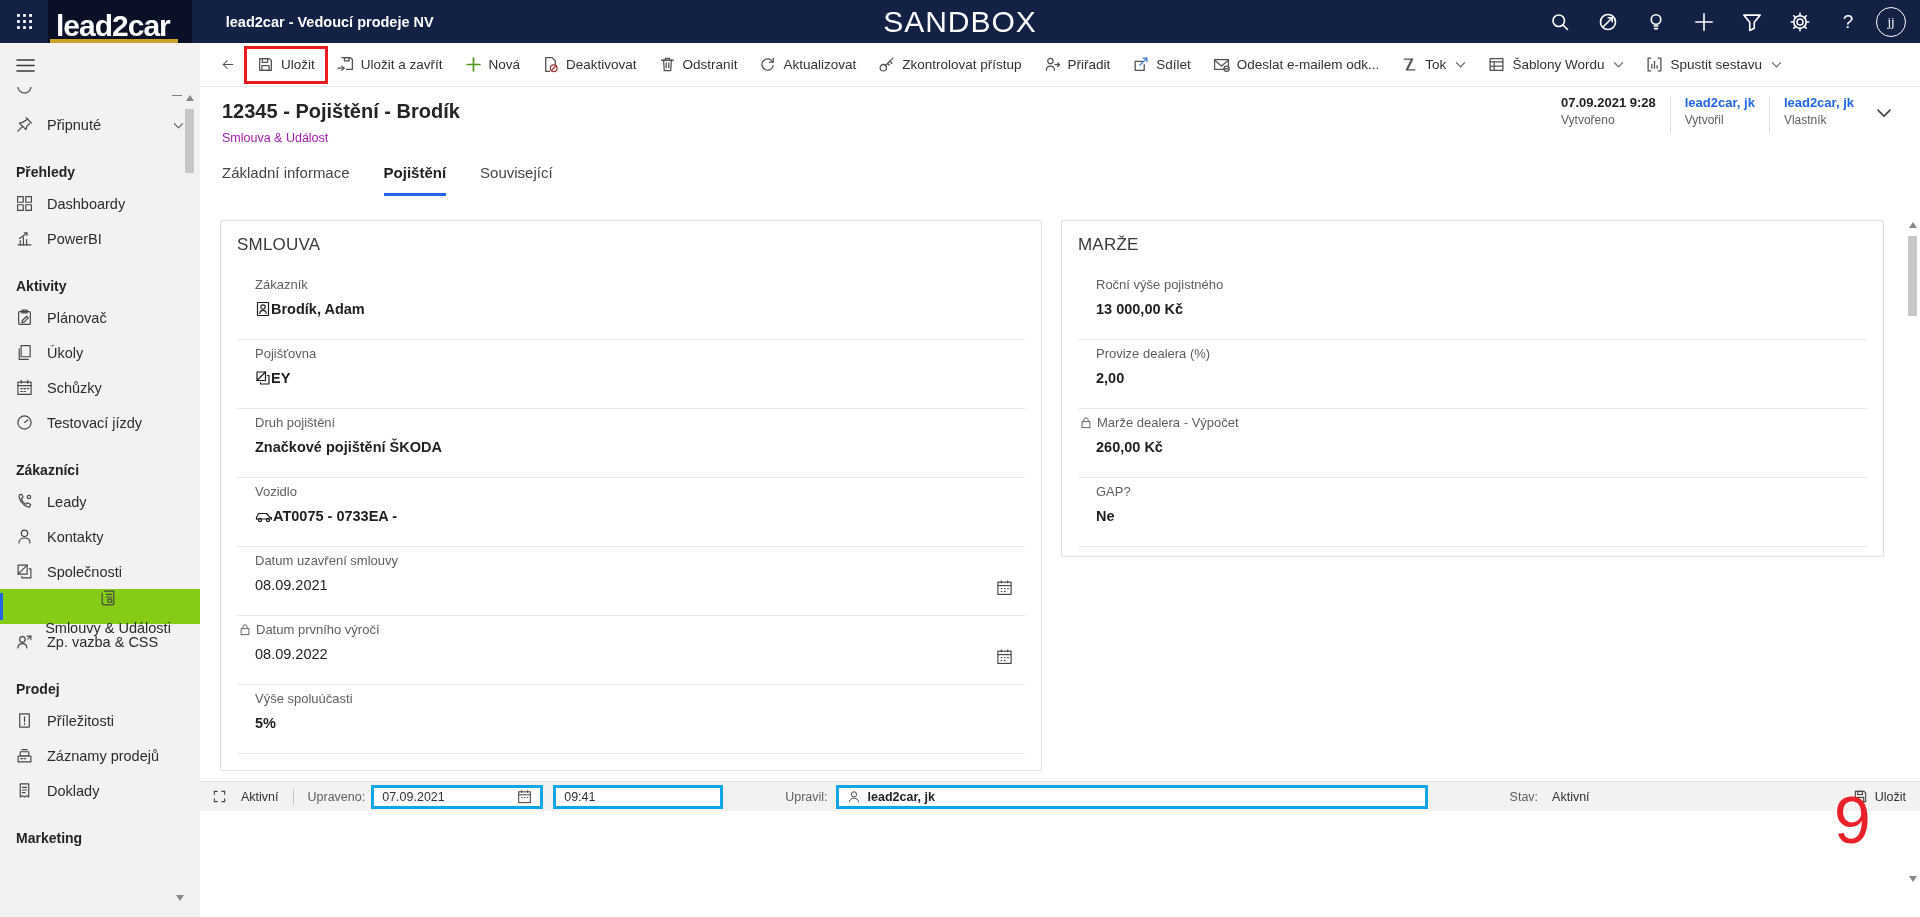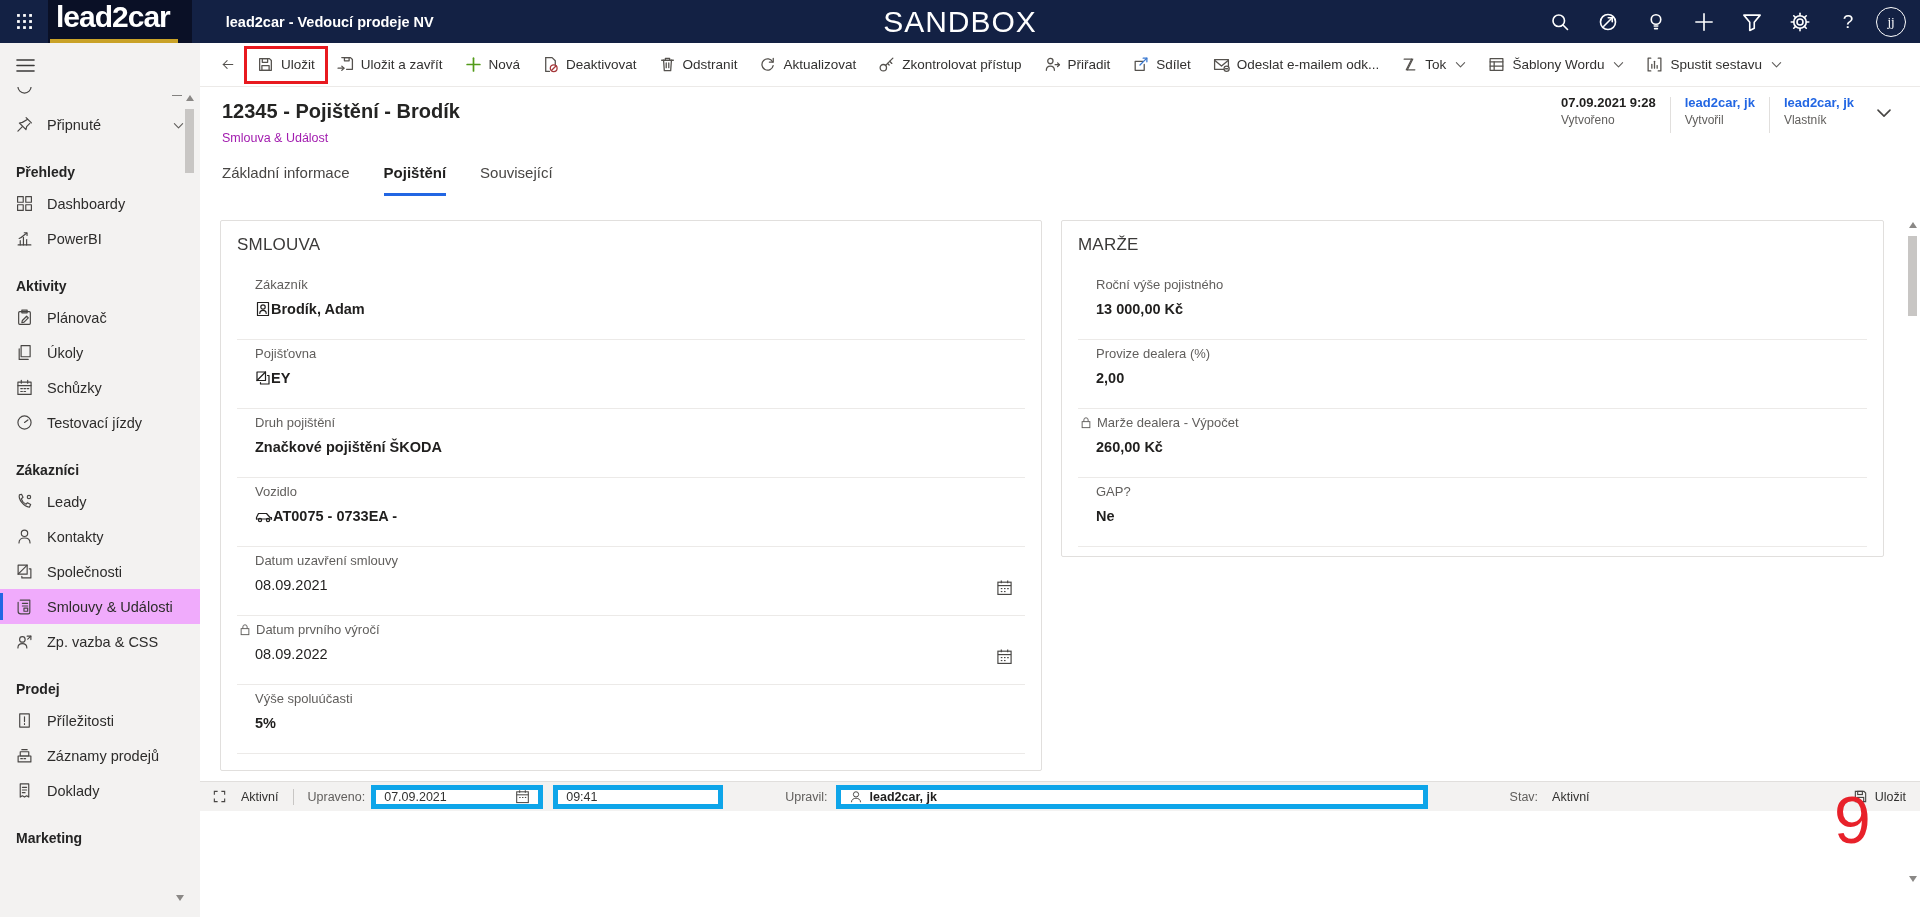--- a/index.html
+++ b/index.html
@@ -3,37 +3,37 @@
 <meta charset="utf-8">
 <style>
   * { margin:0; padding:0; box-sizing:border-box; }
   html,body { width:1920px; height:917px; overflow:hidden; background:#fff;
     font-family:"Liberation Sans","DejaVu Sans",sans-serif; color:#323130; }
   .page { position:relative; width:1920px; height:917px; }
 
   
   .topbar { position:absolute; left:0; top:0; width:1920px; height:43px; background:#132144; display:flex; align-items:center; z-index:30; }
   .waffle { width:48px; height:43px; display:flex; align-items:center; justify-content:center; cursor:pointer; }
-  .logoblock { height:43px; background:#0a1026; display:flex; align-items:flex-start; padding:0 22px 0 8px; position:relative; }
+  .logoblock { height:43px; background:#0a1026; display:flex; align-items:flex-end; padding:0 22px 0 8px; position:relative; }
   .logoblock::after { content:""; position:absolute; left:2px; bottom:0; width:128px; height:4px; background:#c9a227; }
   .logotext { color:#fff; font-size:30px; font-weight:700; letter-spacing:-1px; }
   .apptitle { color:#fff; font-size:14.5px; font-weight:600; margin-left:18px;padding-left:16px; }
   .sandbox { position:absolute; left:0; right:0; text-align:center; color:#fff; font-size:30px; letter-spacing:1px; font-weight:400; pointer-events:none; }
   .tb-right { margin-left:auto; display:flex; align-items:center; gap:8px; padding-right:14px; z-index:2; }
   .tbi { width:40px; height:43px; display:flex; align-items:center; justify-content:center; cursor:pointer; }
   .tbi svg { stroke:#fff; fill:none; stroke-width:1.3; stroke-linecap:round; stroke-linejoin:round; }
   .avatar { width:30px; height:30px; border:1.5px solid #fff; border-radius:50%; color:#fff; font-size:13px; display:flex; align-items:center; justify-content:center;font-family:Liberation Serif, serif; }
 
   
   .sidebar { position:absolute; left:0; top:43px; width:200px; height:874px; background:#f3f2f1; z-index:5; overflow:hidden; }
   .hamb { height:44px; display:flex; align-items:center; padding-left:16px; cursor:pointer; }
   .hamb svg { stroke:#3b3a39; stroke-width:1.6; stroke-linecap:round; }
   .navlist { position:relative; }
   .nav-item { height:35px; display:flex; align-items:center; padding-left:16px; gap:14px; cursor:pointer; position:relative; }
-  .nav-item.sel { background:#f0abfc; }
+  .nav-item.sel { background:#84cc16;flex-direction:column; }
   .nav-item.sel::before { content:""; position:absolute; left:0; top:4px; bottom:4px; width:3px; background:#2266e3; }
   .nav-item .nico { width:17px; height:17px; display:flex; }
   .nav-item .nico svg,.nav-cut svg { stroke:#484644; fill:none; stroke-width:1.1; stroke-linecap:round; stroke-linejoin:round; }
   .nlabel { font-size:14.5px; color:#2d2c2b; white-space:nowrap; }
   .nav-head { font-size:14px; font-weight:700; color:#242424; padding:8px 0 6px 16px; margin-top:14px; }
   .nav-cut { height:20px; overflow:hidden; position:relative; }
   .nav-cut .cuticon { position:absolute; left:16px; top:-9px; }
   .nav-cut .cutchv { position:absolute; right:18px; top:2px; color:#605e5c; font-size:10px; }
   .chv10 { width:11px; height:8px; }
   .chv10 path { stroke:#605e5c; fill:none; stroke-width:1.2; stroke-linecap:round; stroke-linejoin:round; }
@@ -80,21 +80,21 @@
   .fvalue svg.vic { stroke:#201f1e; fill:none; stroke-width:1.2; stroke-linecap:round; stroke-linejoin:round; }
   .fcal { position:absolute; right:12px; top:32px; }
   .fcal svg { stroke:#484644; fill:none; stroke-width:1.1; }
 
   
   .footer { position:absolute; left:0; bottom:0; right:0; height:30px; background:#f3f2f1; border-top:1px solid #e1dfdd; display:flex; align-items:center; font-size:12.5px; color:#605e5c; }
   .footer .exp { margin:0 14px 0 12px; display:flex; cursor:pointer; }
   .footer .exp svg { stroke:#484644; fill:none; stroke-width:1.2; }
   .fstat { color:#323130; margin-right:14px; }
   .fsep { width:1px; height:16px; background:#c8c6c4; margin-right:14px; }
-  .finput { background:#fff; border:5px solid #0ea5e9; height:24px; display:flex; align-items:center; padding:0 8px; color:#323130; position:relative; }
+  .finput { background:#fff; border:3px solid #0ea5e9; height:24px; display:flex; align-items:center; padding:0 8px; color:#323130; position:relative; }
   .finput svg { stroke:#484644; fill:none; stroke-width:1.1; }
   .fdate { width:172px; margin-left:6px; justify-content:space-between; }
   .ftime { width:170px; margin-left:10px; }
   .fwho { width:592px; margin-left:8px; gap:7px; }
   .fstate { margin-left:82px; }
   .fsave { margin-left:auto; margin-right:14px; display:flex; align-items:center; gap:7px; color:#323130; cursor:pointer; }
   .fsave svg { stroke:#484644; fill:none; stroke-width:1.2; }
 
   
   .vscroll { position:absolute; right:1px; top:222px; width:12px; height:660px; z-index:40; }

